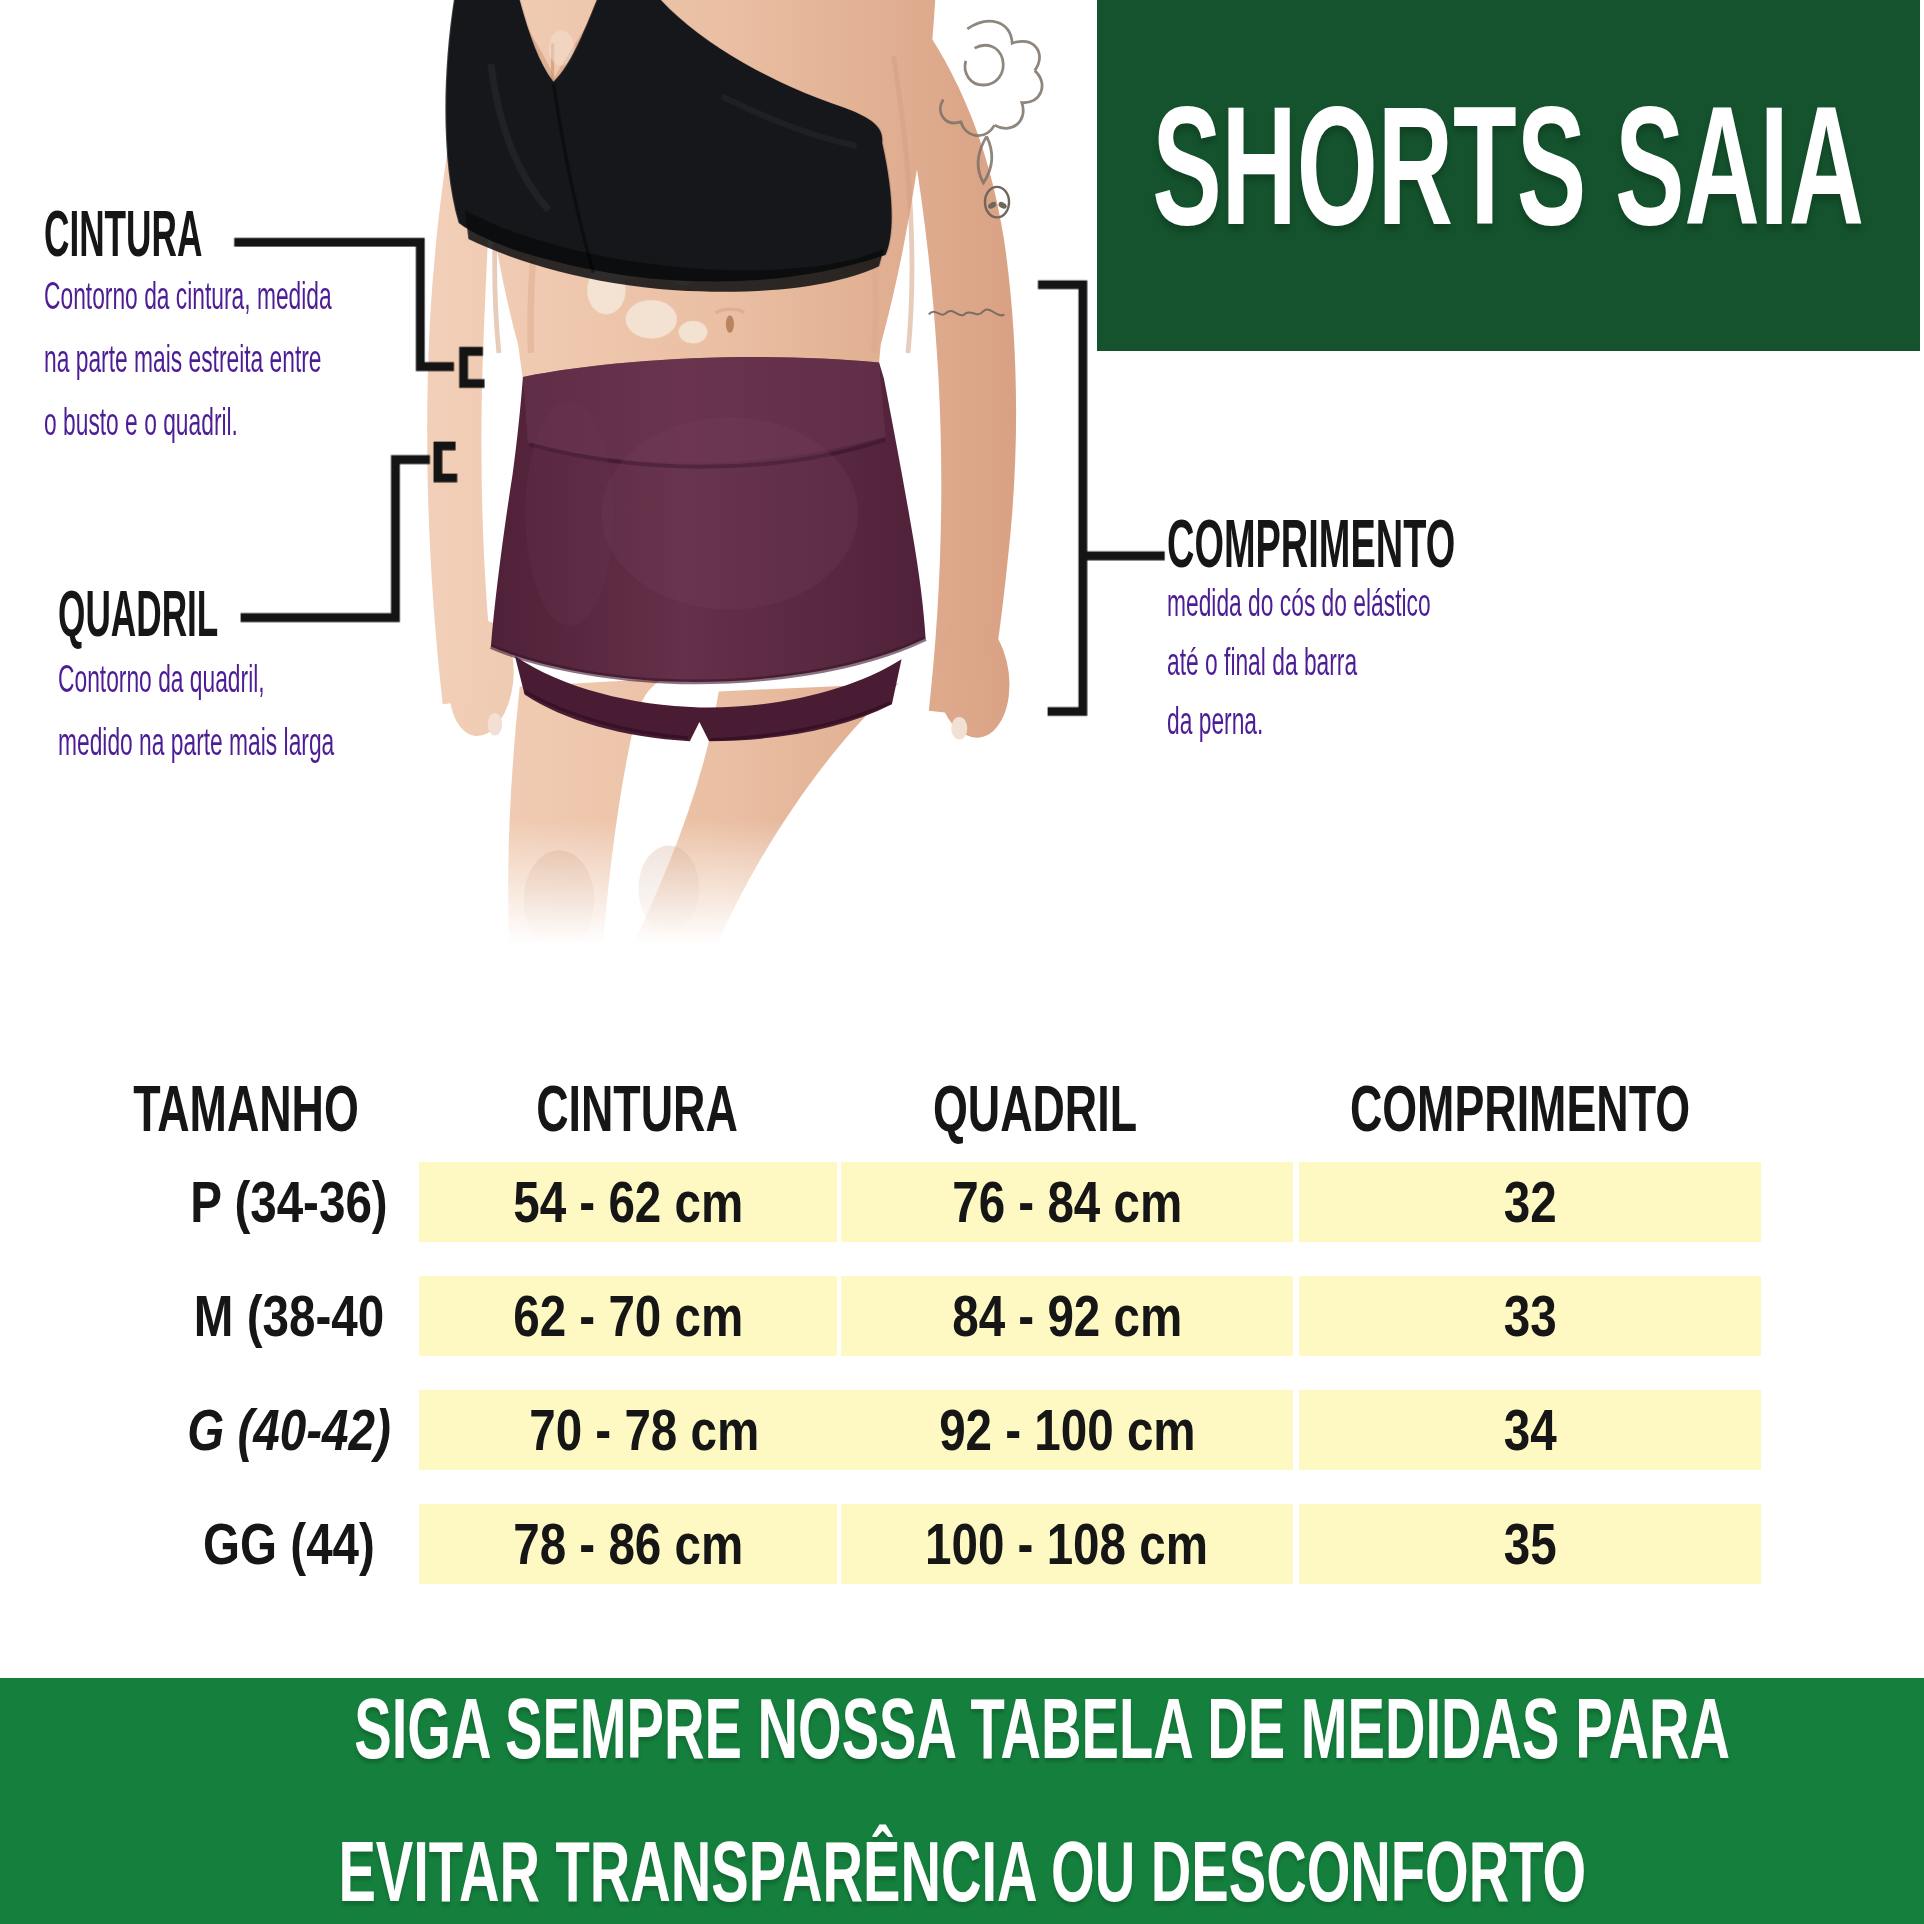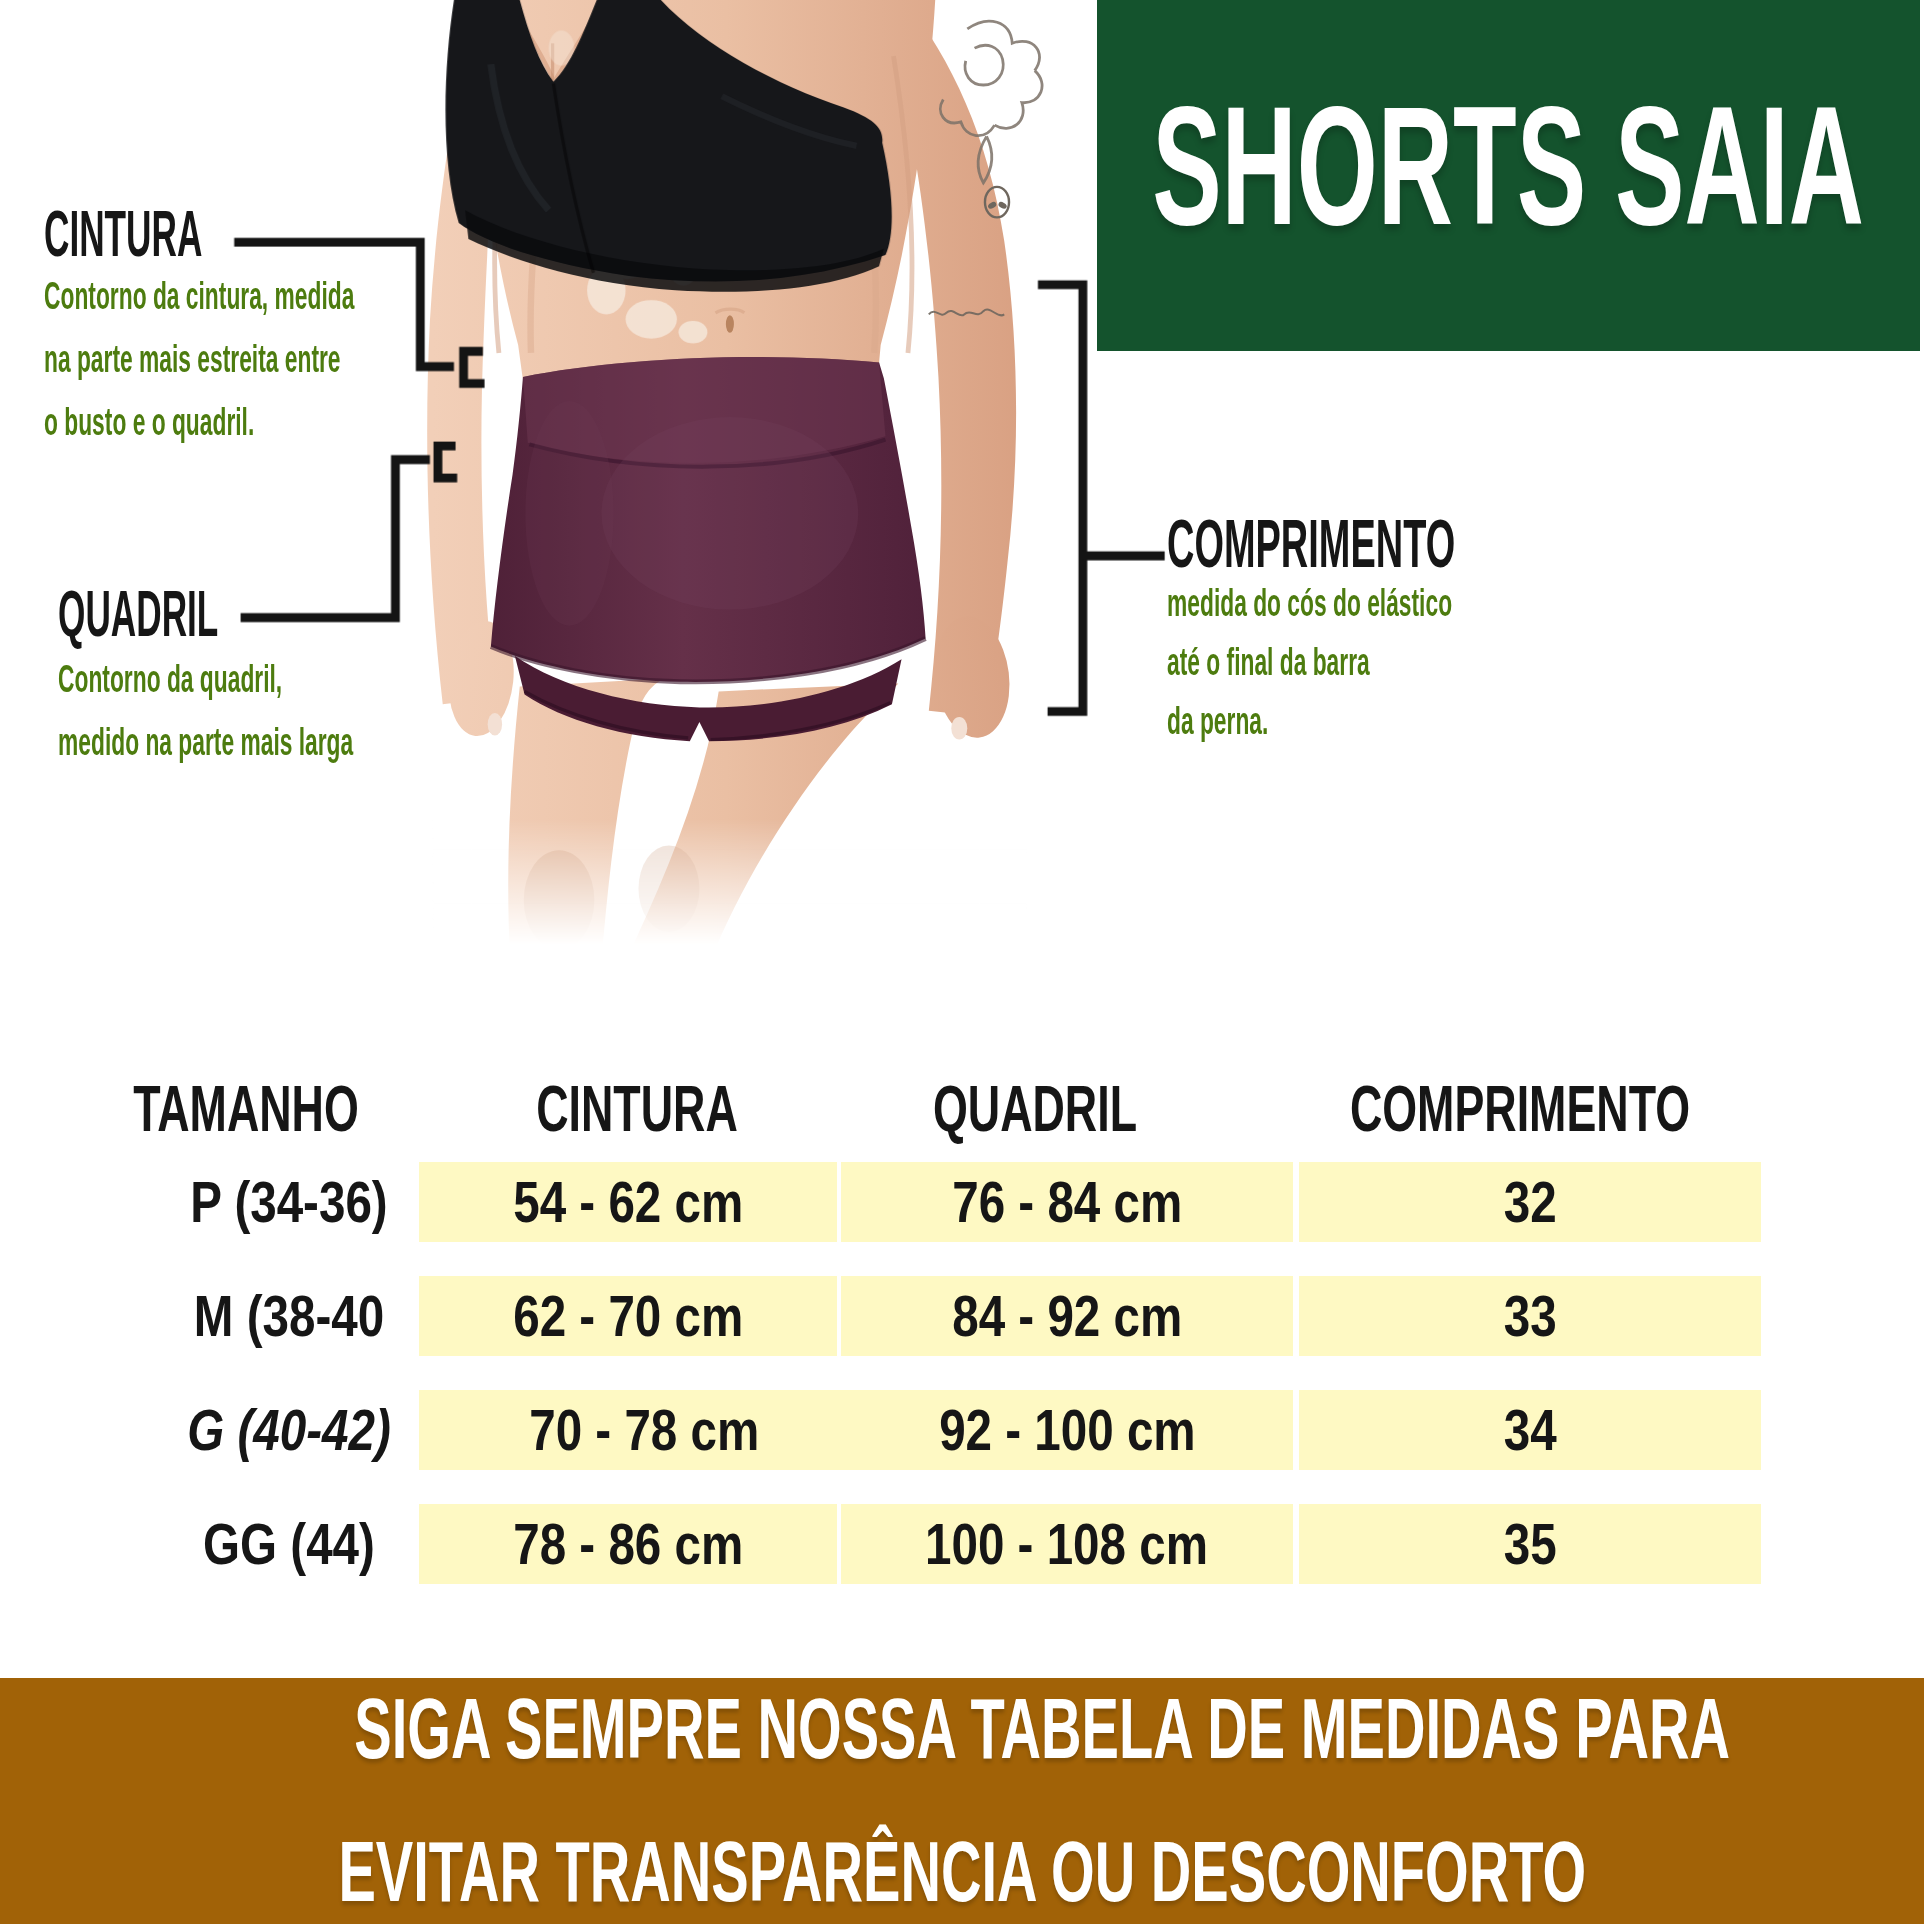--- a/index.html
+++ b/index.html
@@ -15,36 +15,36 @@
   .title-box{position:absolute;left:1097px;top:0;width:823px;height:351px;background:#14532d;
              display:flex;align-items:center;justify-content:center;}
   .title-box .t{font-size:168px;font-weight:bold;color:#ffffff;line-height:1;margin-top:-19px;
                 text-shadow:0 6.4px 8px rgba(0,0,0,.20);}
   .title-box .t .cx{--sx:.62;}
 
   
   .co-h{position:absolute;font-size:64px;font-weight:bold;line-height:1;color:#161616;}
   .co-h .cx{--sx:.55;}
   .co-h.big{font-size:69px;}
-  .co-d{position:absolute;font-size:38px;font-weight:bold;line-height:63px;color:#4d7c0f;}
+  .co-d{position:absolute;font-size:38px;font-weight:normal;line-height:63px;color:#4c1d95;}
   .co-d .cx{--sx:.6;}
   .co-d.lh74{line-height:59px;}
   .dline{display:block;}
 
   
   .th{position:absolute;top:1077px;transform:translateX(-50%);font-size:64px;font-weight:bold;
       line-height:1;white-space:nowrap;}
   .size-label{position:absolute;left:289px;transform:translateX(-50%);height:80px;line-height:80px;
       font-size:58px;font-weight:bold;white-space:nowrap;}
   .cell{position:absolute;height:80px;line-height:80px;background:#fef9c3;text-align:center;
       font-size:58px;font-weight:bold;}
   .v{--sx:.82;}
 
   
-  .banner{position:absolute;left:0;top:1678px;width:1925px;height:247px;background:#a16207;}
+  .banner{position:absolute;left:0;top:1678px;width:1925px;height:247px;background:#15803d;}
   .bline{position:absolute;width:100%;text-align:center;font-size:85px;line-height:80px;
          font-weight:bold;color:#ffffff;text-shadow:0 4px 4.8px rgba(0,0,0,.18);}
   .bline .cx{--sx:.66;}
   .bl1{top:11.2px;}
   .bl2{top:154px;}
 </style>
 </head>
 <body>
 
 <div class="canvas">

